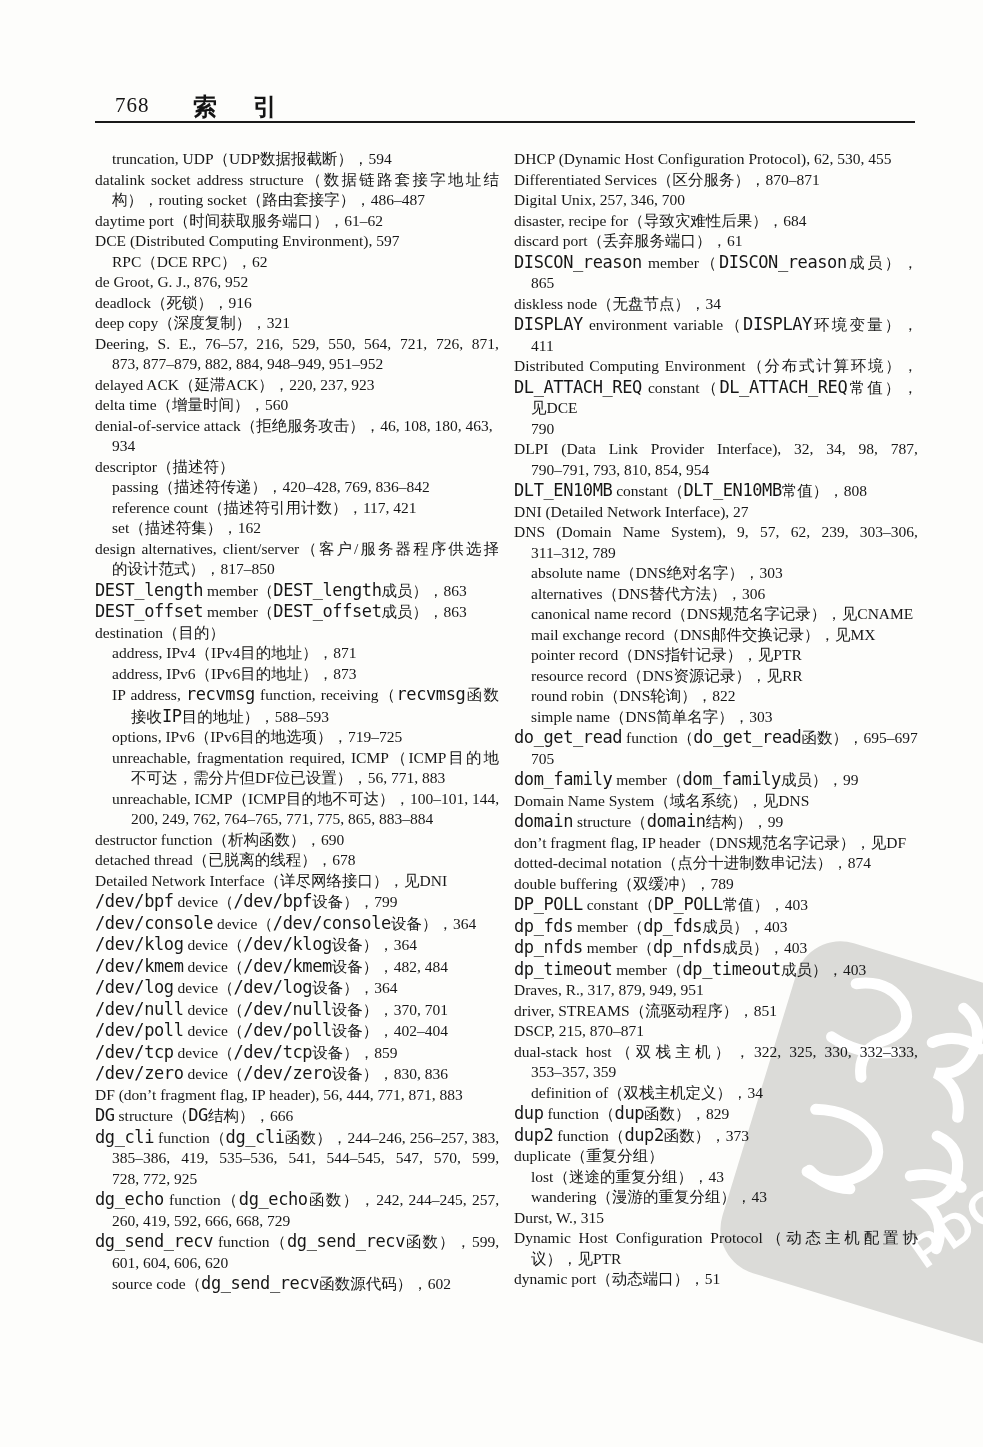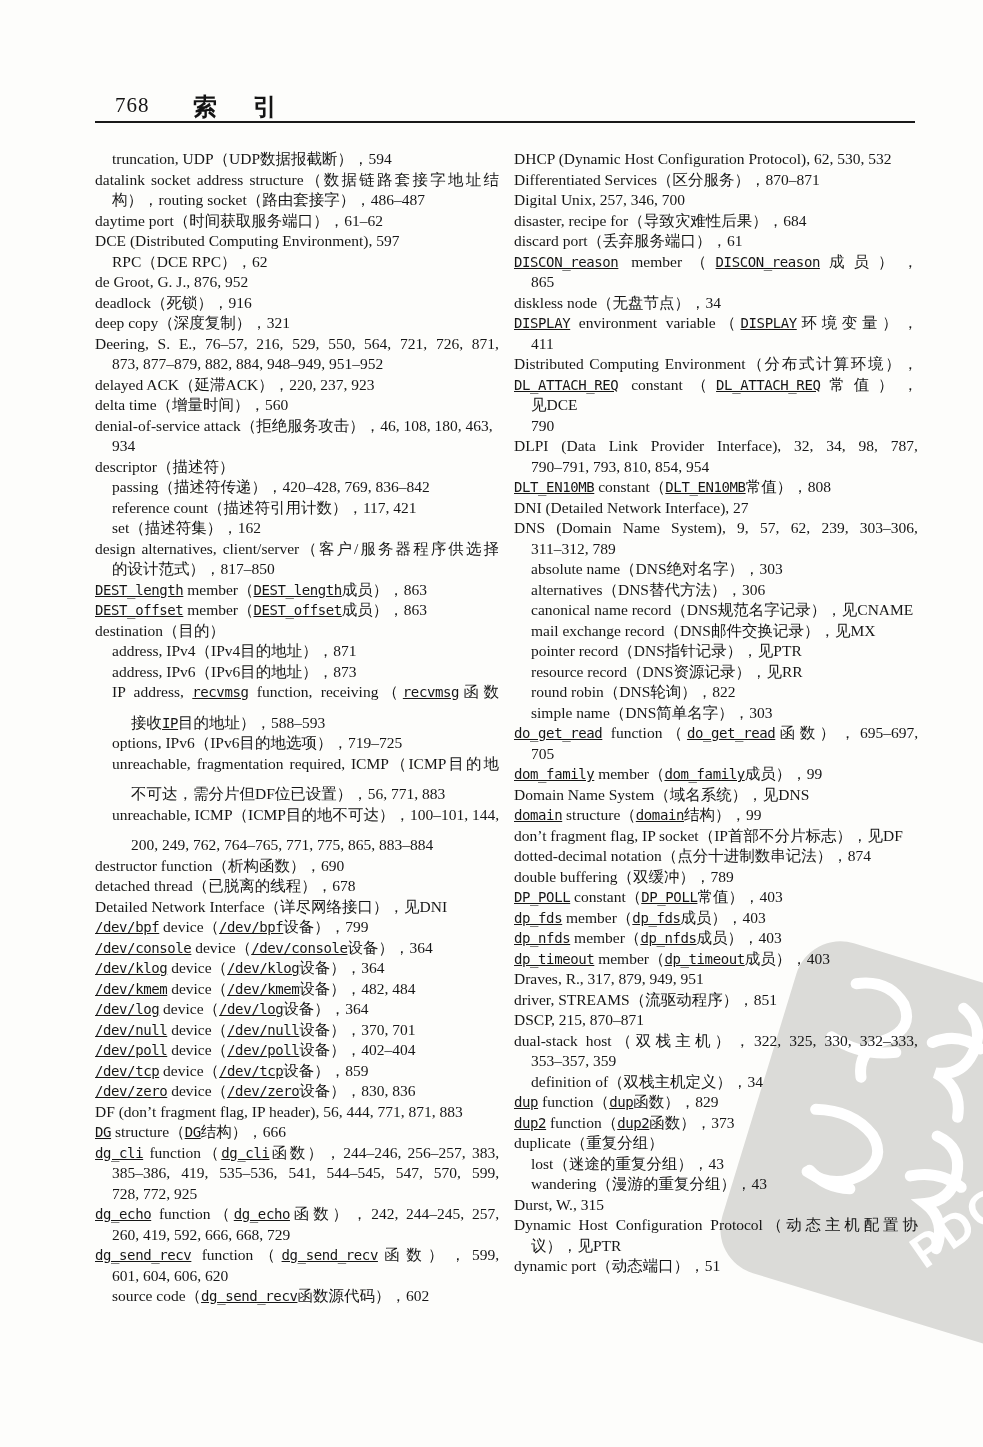--- a/index.html
+++ b/index.html
@@ -19,25 +19,25 @@
   
   main{position:absolute;top:149px;left:0;width:983px;z-index:2;}
   .col{position:absolute;top:0;width:404px;overflow:hidden;}
   .col-left{left:95px;}
   .col-right{left:514px;}
   .line{
     font-size:15.5px;line-height:20.5px;white-space:nowrap;
     color:#161616;
   }
   .indent-1{padding-left:17px;}
-  .indent-2{padding-left:36px;margin-top:10px;}
+  .indent-2{padding-left:36px;}
   .j{text-align:justify;text-align-last:justify;}
   .mono{
     font-family:"DejaVu Sans Mono", monospace;
-    font-size:14px;letter-spacing:-0.4px;text-decoration:underline;
+    font-size:17px;letter-spacing:-0.4px;
   }
   
   .watermark{
     position:absolute;left:752px;top:972px;width:340px;height:345px;
     background:#dbdbd8;border-radius:46px;transform:rotate(17deg);
     z-index:1;
   }
   .watermark svg{position:absolute;inset:0;}
   .wm-label{
     position:absolute;right:58px;bottom:78px;
@@ -128,21 +128,21 @@
         <div class="line indent-0 j"><span class="mono">dg_cli</span><span> function（</span><span class="mono">dg_cli</span><span>函数），244–246, 256–257, 383,</span></div>
         <div class="line indent-1 j"><span>385–386, 419, 535–536, 541, 544–545, 547, 570, 599,</span></div>
         <div class="line indent-1"><span>728, 772, 925</span></div>
         <div class="line indent-0 j"><span class="mono">dg_echo</span><span> function（</span><span class="mono">dg_echo</span><span>函数），242, 244–245, 257,</span></div>
         <div class="line indent-1"><span>260, 419, 592, 666, 668, 729</span></div>
         <div class="line indent-0 j"><span class="mono">dg_send_recv</span><span> function（</span><span class="mono">dg_send_recv</span><span>函数），599,</span></div>
         <div class="line indent-1"><span>601, 604, 606, 620</span></div>
         <div class="line indent-1"><span>source code（</span><span class="mono">dg_send_recv</span><span>函数源代码），602</span></div>
       </div>
     <div class="col col-right">
-        <div class="line indent-0"><span>DHCP (Dynamic Host Configuration Protocol), 62, 530, 532</span></div>
+        <div class="line indent-0"><span>DHCP (Dynamic Host Configuration Protocol), 62, 530, 455</span></div>
         <div class="line indent-0"><span>Differentiated Services（区分服务），870–871</span></div>
         <div class="line indent-0"><span>Digital Unix, 257, 346, 700</span></div>
         <div class="line indent-0"><span>disaster, recipe for（导致灾难性后果），684</span></div>
         <div class="line indent-0"><span>discard port（丢弃服务端口），61</span></div>
         <div class="line indent-0 j"><span class="mono">DISCON_reason</span><span> member（</span><span class="mono">DISCON_reason</span><span>成员），</span></div>
         <div class="line indent-1"><span>865</span></div>
         <div class="line indent-0"><span>diskless node（无盘节点），34</span></div>
         <div class="line indent-0 j"><span class="mono">DISPLAY</span><span> environment variable（</span><span class="mono">DISPLAY</span><span>环境变量），</span></div>
         <div class="line indent-1"><span>411</span></div>
         <div class="line indent-0 j"><span>Distributed Computing Environment（分布式计算环境），</span></div>
@@ -161,21 +161,21 @@
         <div class="line indent-1"><span>mail exchange record（DNS邮件交换记录），见MX</span></div>
         <div class="line indent-1"><span>pointer record（DNS指针记录），见PTR</span></div>
         <div class="line indent-1"><span>resource record（DNS资源记录），见RR</span></div>
         <div class="line indent-1"><span>round robin（DNS轮询），822</span></div>
         <div class="line indent-1"><span>simple name（DNS简单名字），303</span></div>
         <div class="line indent-0 j"><span class="mono">do_get_read</span><span> function（</span><span class="mono">do_get_read</span><span>函数），695–697,</span></div>
         <div class="line indent-1"><span>705</span></div>
         <div class="line indent-0"><span class="mono">dom_family</span><span> member（</span><span class="mono">dom_family</span><span>成员），99</span></div>
         <div class="line indent-0"><span>Domain Name System（域名系统），见DNS</span></div>
         <div class="line indent-0"><span class="mono">domain</span><span> structure（</span><span class="mono">domain</span><span>结构），99</span></div>
-        <div class="line indent-0"><span>don’t fragment flag, IP socket（IP首部不分片标志），见DF</span></div>
+        <div class="line indent-0"><span>don’t fragment flag, IP header（DNS规范名字记录），见DF</span></div>
         <div class="line indent-0"><span>dotted-decimal notation（点分十进制数串记法），874</span></div>
         <div class="line indent-0"><span>double buffering（双缓冲），789</span></div>
         <div class="line indent-0"><span class="mono">DP_POLL</span><span> constant（</span><span class="mono">DP_POLL</span><span>常值），403</span></div>
         <div class="line indent-0"><span class="mono">dp_fds</span><span> member（</span><span class="mono">dp_fds</span><span>成员），403</span></div>
         <div class="line indent-0"><span class="mono">dp_nfds</span><span> member（</span><span class="mono">dp_nfds</span><span>成员），403</span></div>
         <div class="line indent-0"><span class="mono">dp_timeout</span><span> member（</span><span class="mono">dp_timeout</span><span>成员），403</span></div>
         <div class="line indent-0"><span>Draves, R., 317, 879, 949, 951</span></div>
         <div class="line indent-0"><span>driver, STREAMS（流驱动程序），851</span></div>
         <div class="line indent-0"><span>DSCP, 215, 870–871</span></div>
         <div class="line indent-0 j"><span>dual-stack host（双栈主机），322, 325, 330, 332–333,</span></div>

